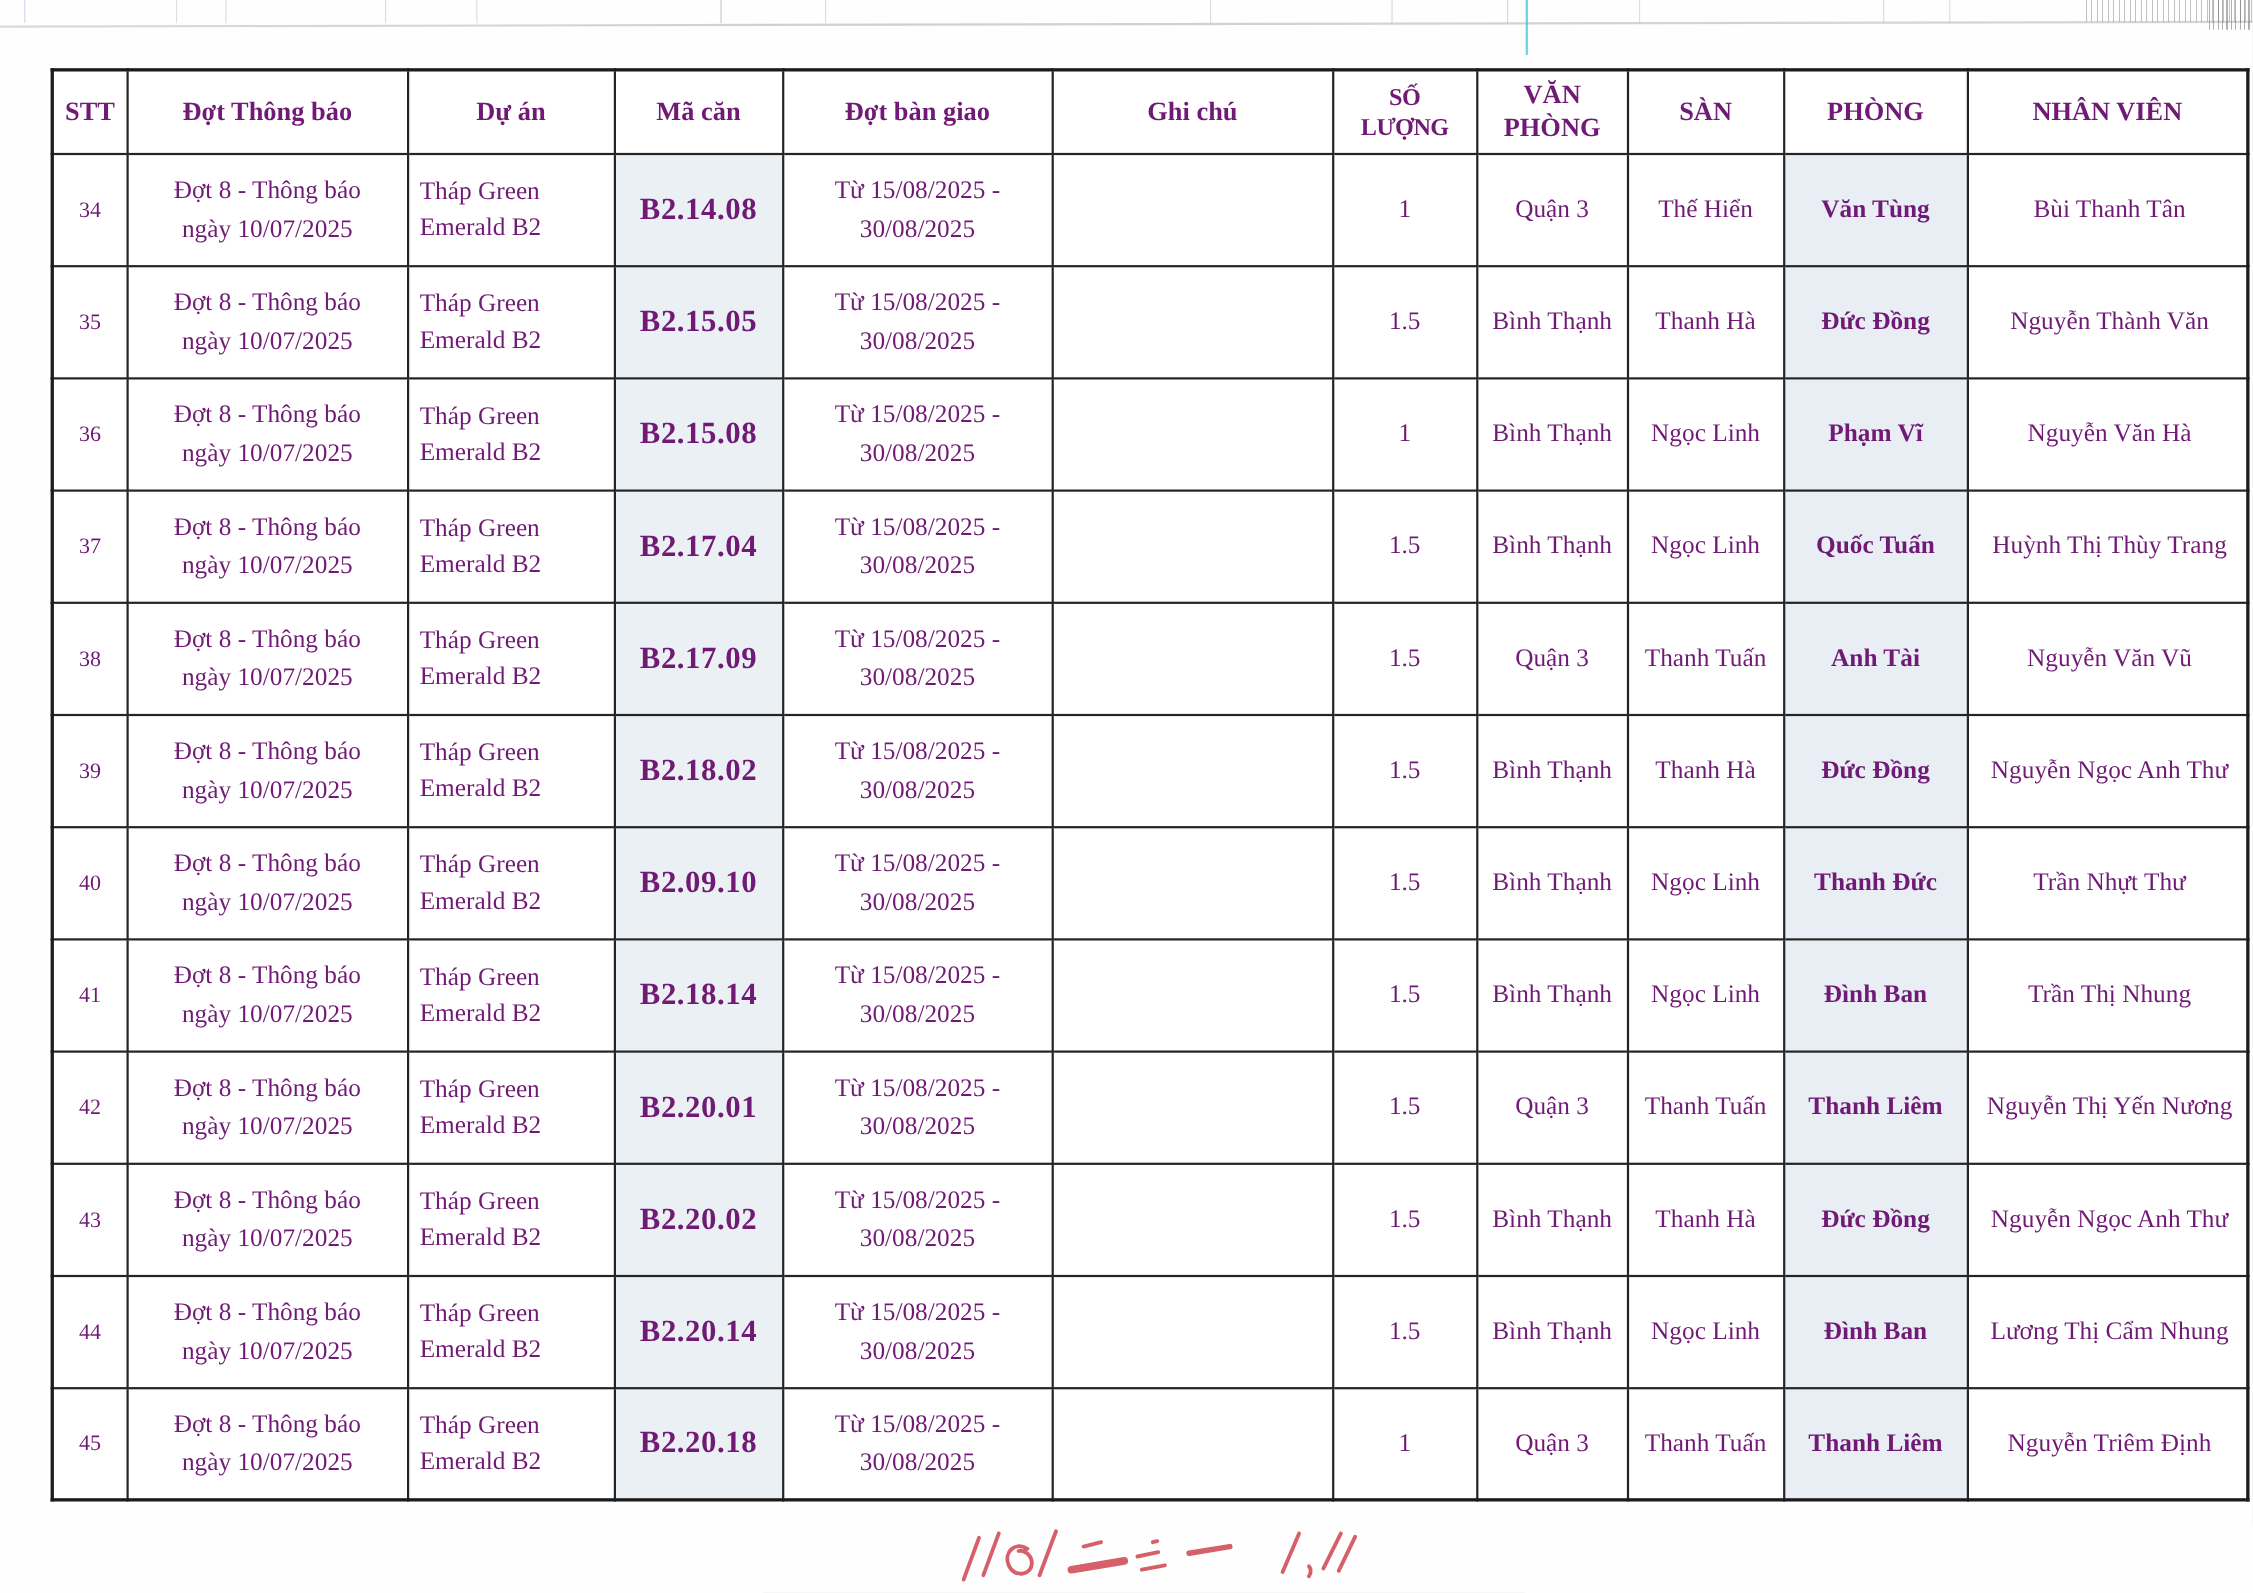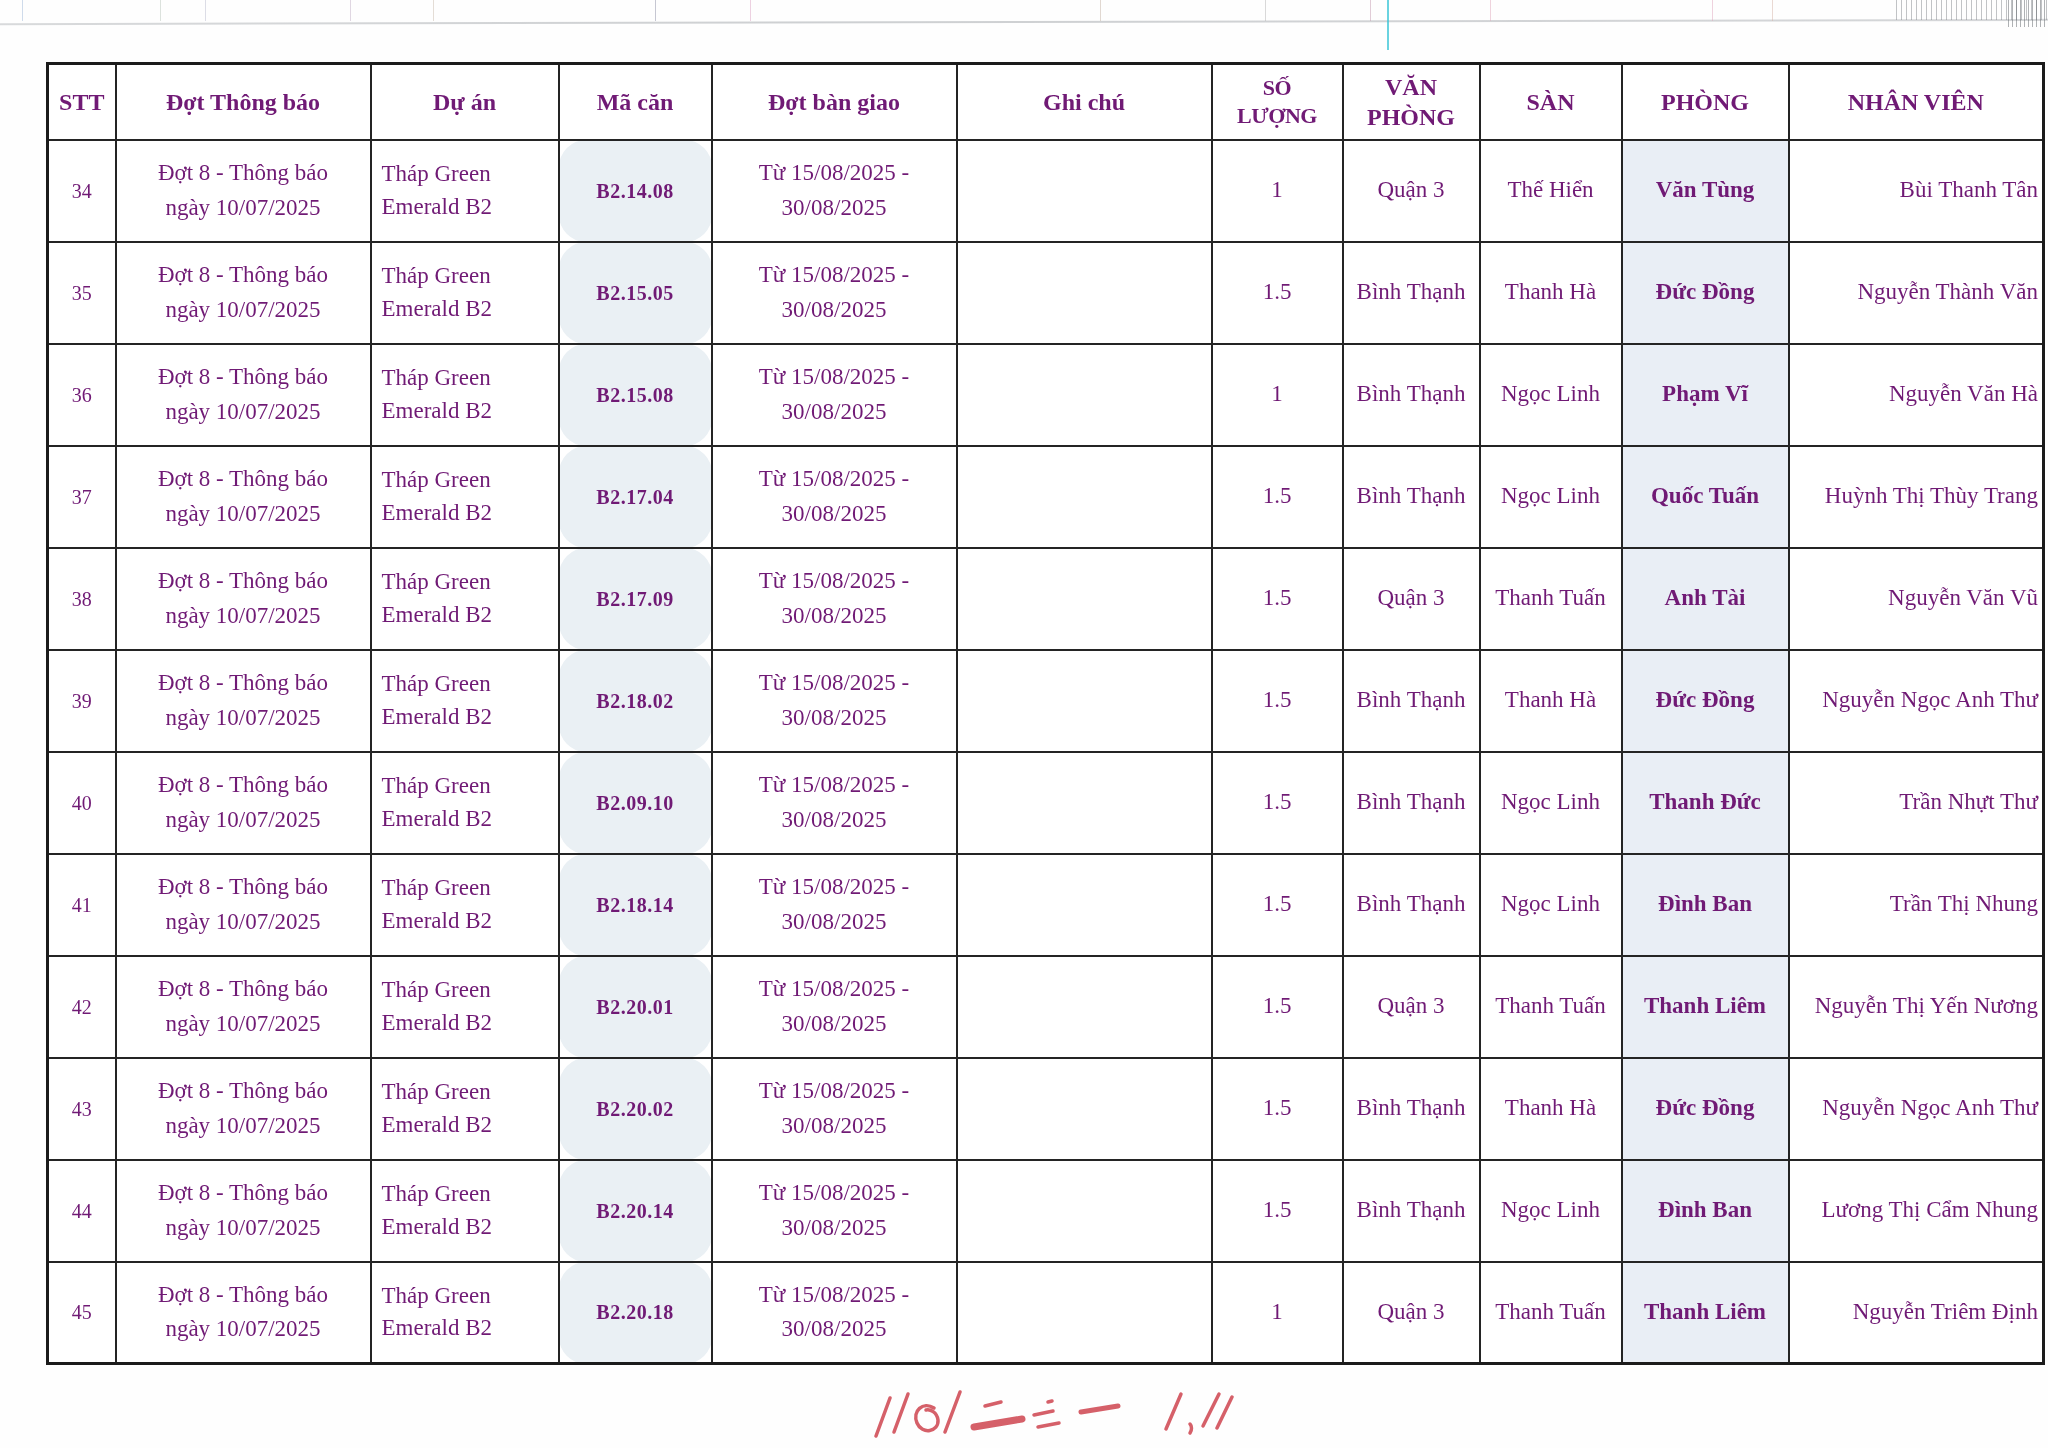--- a/index.html
+++ b/index.html
@@ -28,23 +28,23 @@
     padding:2px 4px;
     overflow:hidden;
   }
   .doc-table thead tr{height:76px;}
   .doc-table tbody tr{height:102px;}
   .doc-table th{font-size:24px;font-weight:700;line-height:1.25;}
   .doc-table th:nth-child(7){font-size:22px;letter-spacing:-0.5px;padding:2px 12px;}
   .doc-table td{font-size:23px;line-height:1.5;}
   .doc-table td:nth-child(1){font-size:20px;}
   .doc-table td:nth-child(3){text-align:left;padding-left:10px;line-height:1.4;}
-  .doc-table td:nth-child(4){font-weight:700;font-size:20px;background:#eaf0f4;letter-spacing:.5px;border-radius:27px;}
+  .doc-table td:nth-child(4){font-weight:700;font-size:28px;background:#eaf0f4;letter-spacing:.5px;}
   .doc-table td:nth-child(10){font-weight:700;background:#e9eef5;}
-  .doc-table td:nth-child(11){text-align:right;padding-left:8px;}
+  .doc-table td:nth-child(11){text-align:center;padding-left:8px;}
   
   col.c1{width:68px}  col.c2{width:255px} col.c3{width:188px}
   col.c4{width:153px} col.c5{width:245px} col.c6{width:255px}
   col.c7{width:131px} col.c8{width:137px} col.c9{width:142px}
   col.c10{width:167px}col.c11{width:255px}
   
   .scan-line{position:absolute;left:0;top:21px;width:2048px;height:2px;
     background:linear-gradient(90deg,#b9bcbf,#a6aaae 40%,#b3b6ba);
     opacity:.55;transform:rotate(-0.12deg);}
   .tick{position:absolute;top:0;width:1px;height:21px;opacity:.5;}

